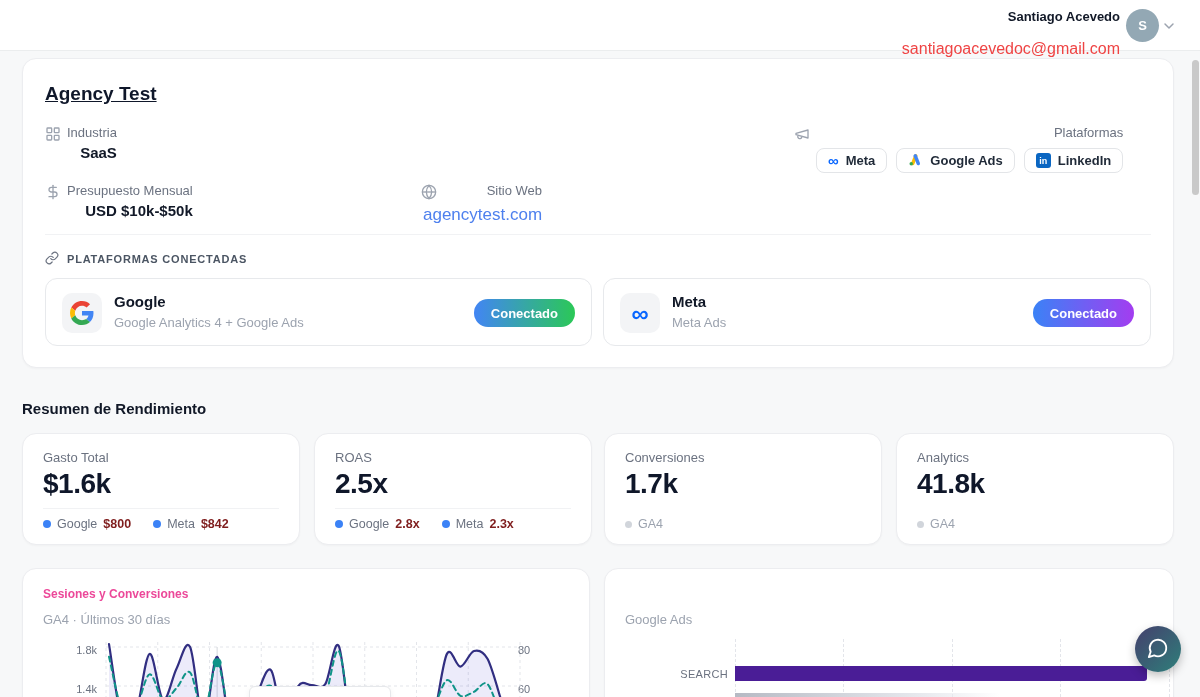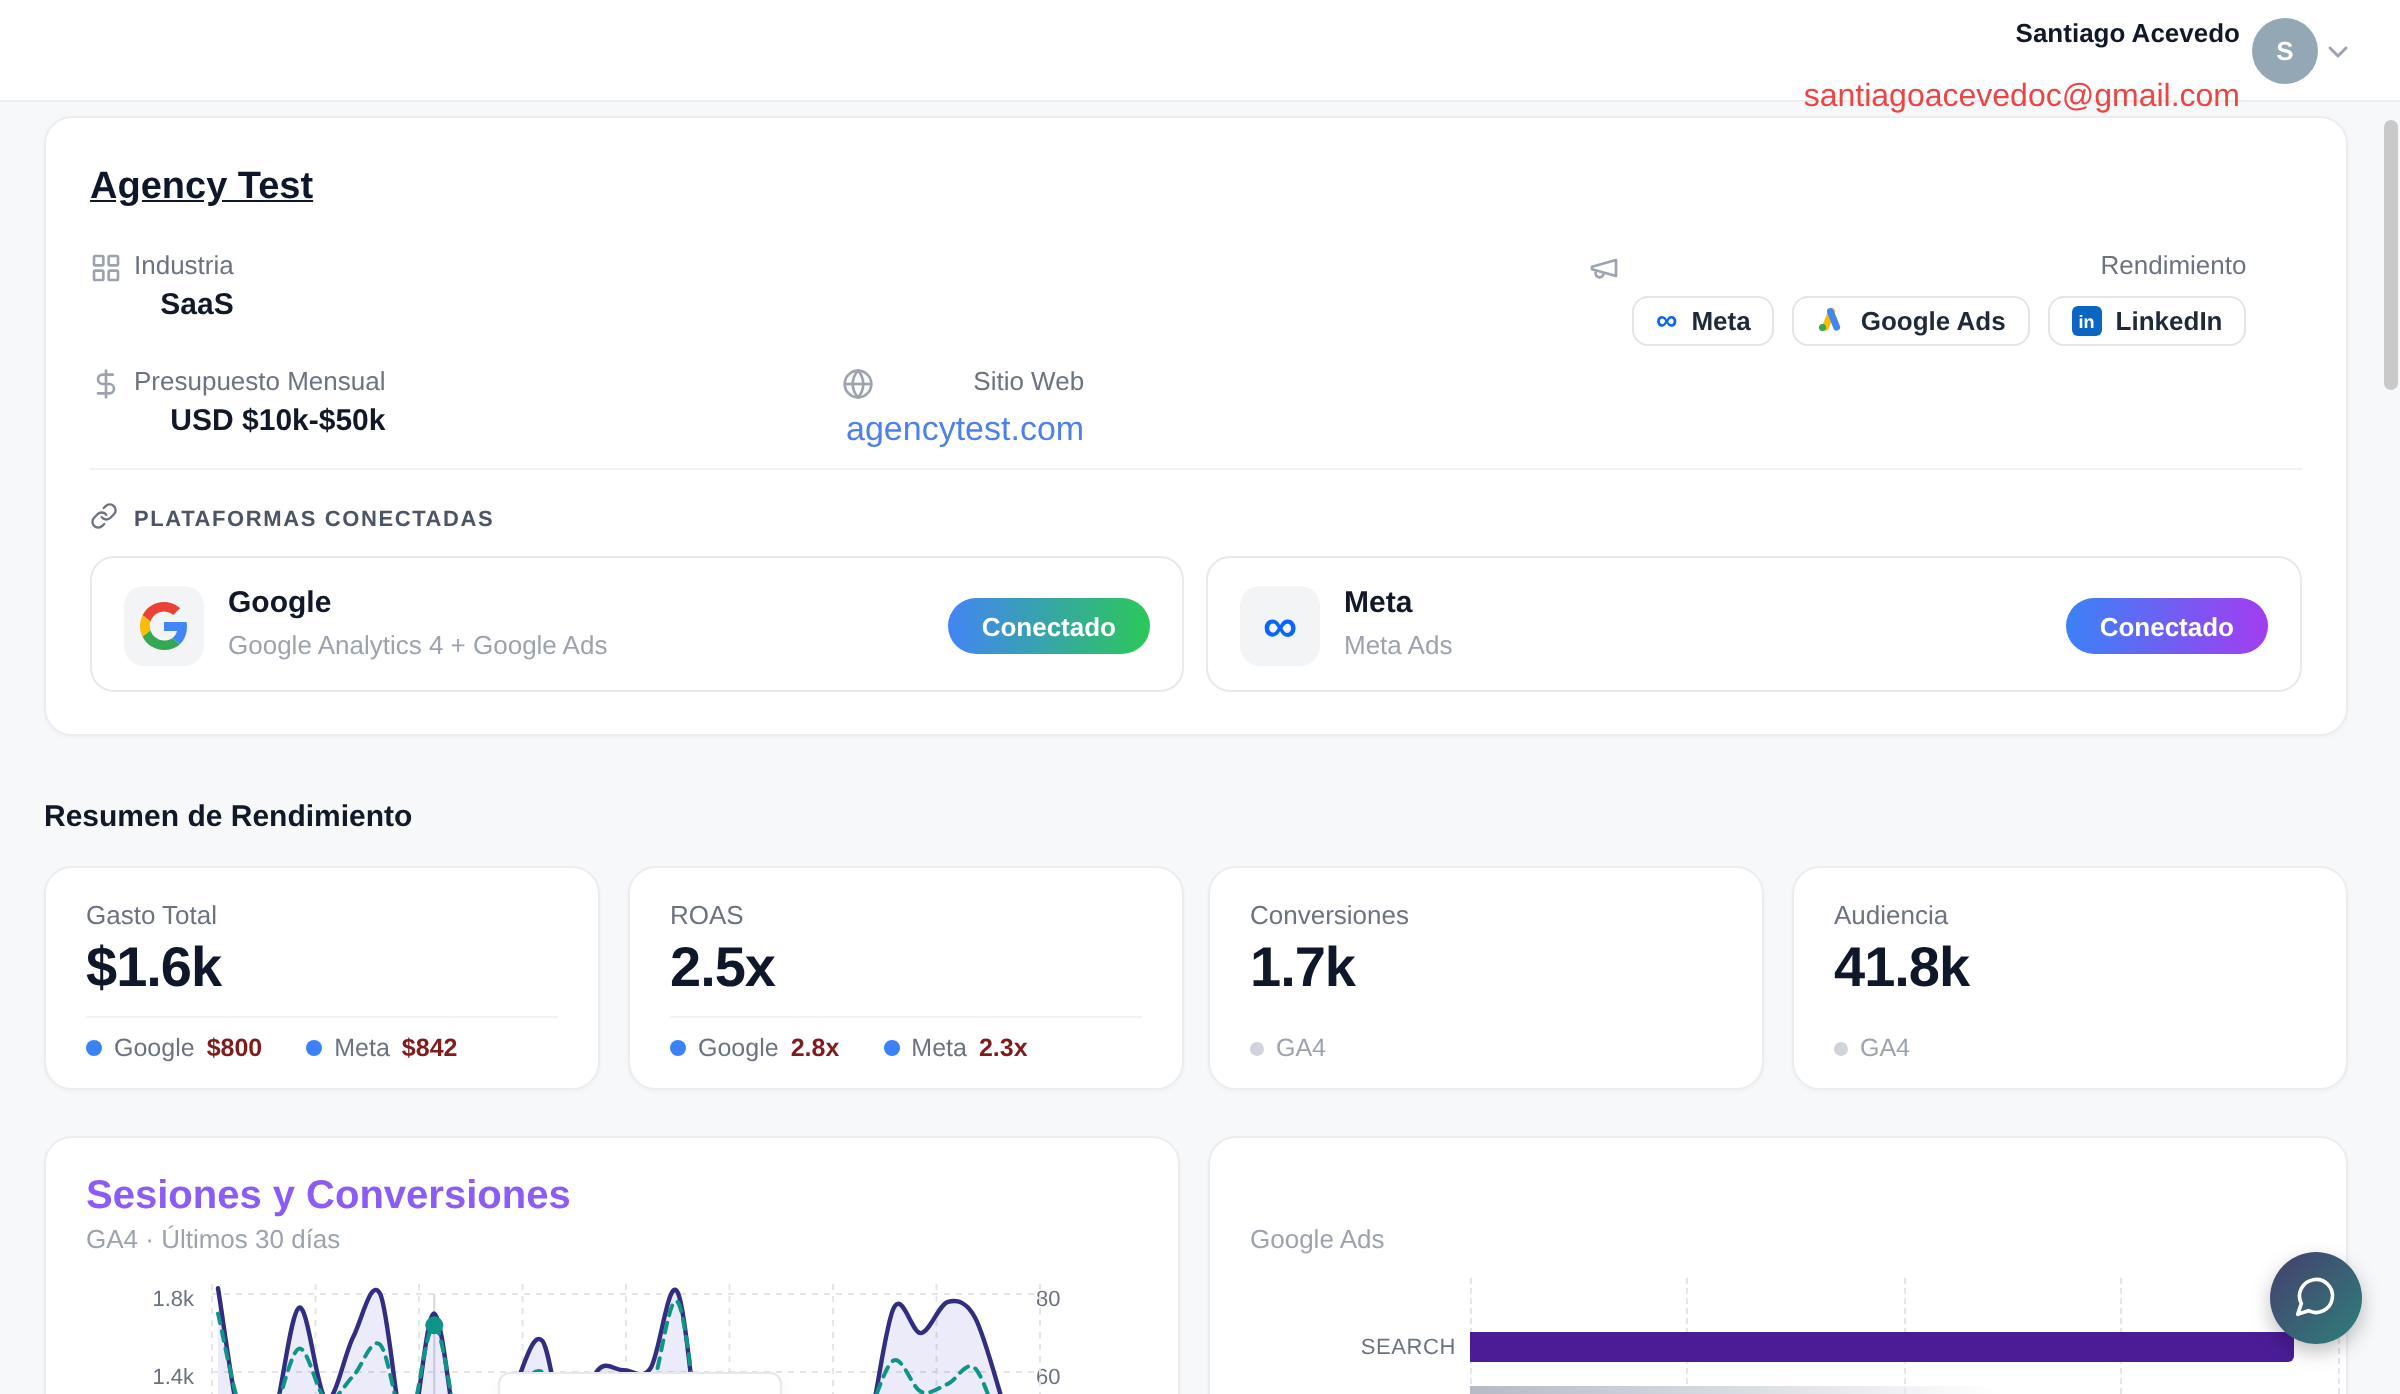--- a/index.html
+++ b/index.html
@@ -51,21 +51,21 @@
   .stat-divider { position:absolute; left:20px; right:20px; top:74px; height:1px; background:#f1f2f4; }
   .legend { position:absolute; left:20px; top:83px; display:flex; gap:22px; align-items:center; }
   .leg-item { display:flex; align-items:center; gap:6px; font-size:12.5px; color:#6b7280; }
   .dot { width:8px; height:8px; border-radius:50%; background:#3b82f6; }
   .dot-gray { width:7px; height:7px; background:#d1d5db; }
   .leg-val { font-weight:700; color:#7f1d1d; }
 
   .chart-card { top:568px; height:260px; }
   .chart-card-left { left:22px; width:568px; }
   .chart-card-right { left:604px; width:570px; }
-  .chart-title { position:absolute; left:20px; top:18px; font-size:20px; font-weight:700; color:#8b5cf6; }
+  .chart-title { position:absolute; left:20px; top:18px; font-size:12px; font-weight:700; color:#ec4899; }
   .chart-sub { position:absolute; left:20px; top:43px; font-size:13px; color:#9ca3af; }
   .tick { position:absolute; font-size:11px; color:#6b7280; }
   .tick-l { width:36px; text-align:right; }
   #line-svg { position:absolute; left:8px; top:68px; }
   .tooltip { position:absolute; left:226px; top:117px; width:142px; height:44px; background:#fff; border:1px solid #e6e8eb; border-radius:6px; box-shadow:0 2px 6px rgba(0,0,0,.06); }
 
   .vgrid { position:absolute; top:70px; bottom:0; width:0; border-left:1px dashed #e3e5ea; }
   .bar-row-label { position:absolute; left:20px; top:99px; width:103px; text-align:right; font-size:11px; letter-spacing:.3px; color:#6b7280; }
   .bar { position:absolute; left:130px; top:97px; height:15px; background:#4a1d96; border-radius:0 3px 3px 0; }
   .bar-sliver { position:absolute; left:130px; top:124px; height:10px; width:265px; background:linear-gradient(90deg,#b6bac4,#e7e9ee 70%,rgba(231,233,238,0)); }
@@ -109,21 +109,21 @@
     </div>
 
 
     <div class="info" style="left:771px; top:66px;">
       <span class="iicon">
         <svg width="16" height="16" viewBox="0 0 24 24" fill="none" stroke="#9ca3af" stroke-width="2" stroke-linecap="round" stroke-linejoin="round">
             <path d="M3 11l18-5v12L3 13v-2z"></path>
             <path d="M11.6 16.8a3 3 0 1 1-5.8-1.6"></path>
           </svg>
       </span>
-      <div class="ilabel">Rendimiento</div>
+      <div class="ilabel">Plataformas</div>
       <div class="badges">
         <span class="badge">
           <span class="meta-inf">∞</span>
           <span>Meta</span>
         </span>
         <span class="badge">
           <span>
             <svg width="15" height="15" viewBox="0 0 24 24">
                 <line x1="7.5" y1="18.5" x2="12.5" y2="6" stroke="#fbbc04" stroke-width="5.5" stroke-linecap="round"></line>
                 <line x1="11.5" y1="6" x2="16.5" y2="18.5" stroke="#4285f4" stroke-width="5.5" stroke-linecap="round"></line>
@@ -241,21 +241,21 @@
     <div class="stat-value">1.7k</div>
     <div class="legend">
       <span class="leg-item" style="color:#9ca3af;">
           <span class="dot dot-gray"></span>
           <span>GA4</span>
         </span>
     </div>
   </div>
 
   <div class="card stat-card" style="left:896px;">
-    <div class="stat-label">Audiencia</div>
+    <div class="stat-label">Analytics</div>
     <div class="stat-value">41.8k</div>
     <div class="legend">
       <span class="leg-item" style="color:#9ca3af;">
           <span class="dot dot-gray"></span>
           <span>GA4</span>
         </span>
     </div>
   </div>
 
   <div class="card chart-card chart-card-left">

